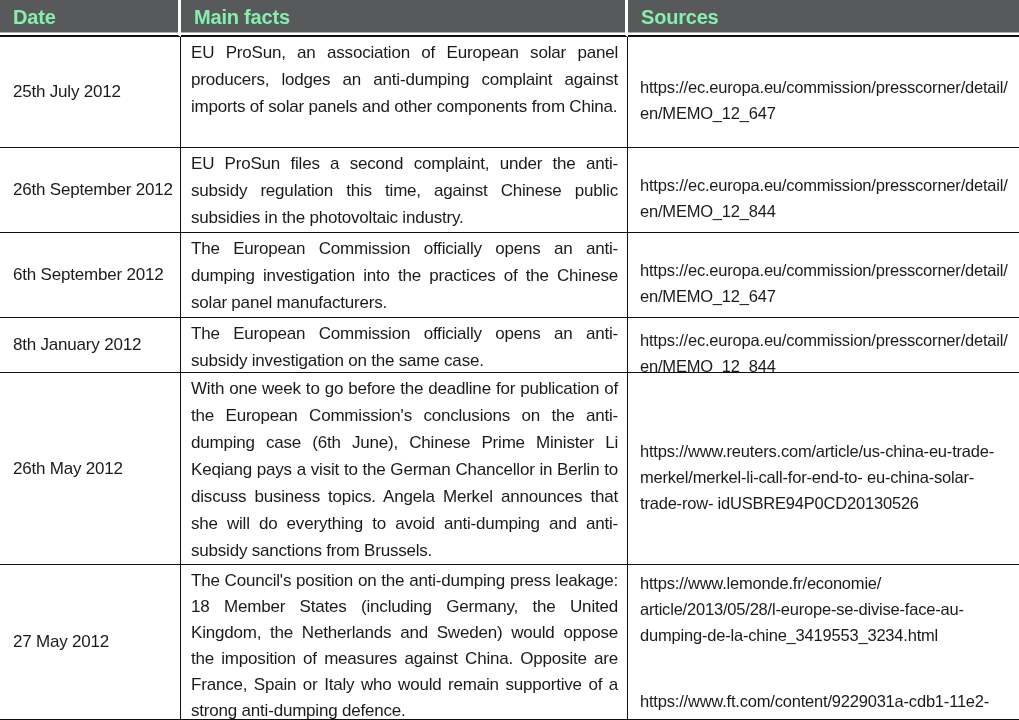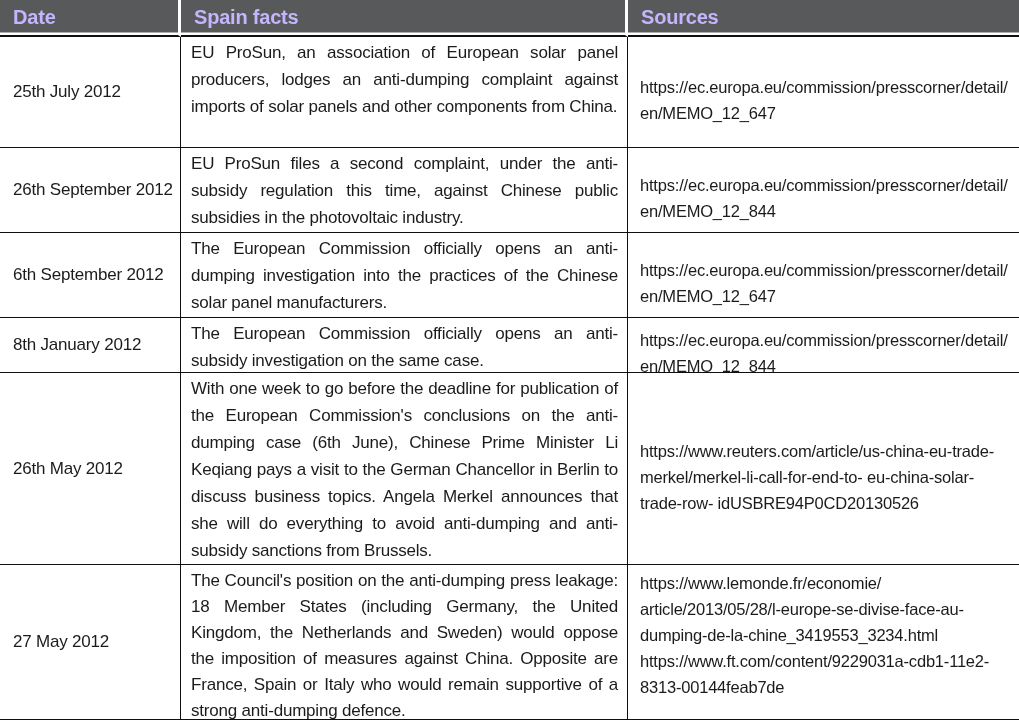--- a/index.html
+++ b/index.html
@@ -11,21 +11,21 @@
   .table {
     display: grid;
     grid-template-columns: 181px 447px 391px;
     grid-template-rows: 37px 111px 85px 85px 55px 192px 155px;
     width: 1019px; height: 720px;
   }
   .row { display: contents; }
   .cell { box-sizing: border-box; overflow: hidden; border-bottom: 1.5px solid #0f0f0f; }
   
   .h {
-    background: #58595b; color: #c4b5fd; font-weight: 700; font-size: 20px;
+    background: #58595b; color: #86efac; font-weight: 700; font-size: 20px;
     display: flex; align-items: center; padding-left: 13px;
     border-bottom: 2px solid #0f0f0f;
     box-shadow: inset 0 -2.5px 0 #ffffff;
   }
   .h.sep { border-right: 3px solid #ffffff; }
   
   .c-date {
     display: flex; align-items: center; padding-left: 13px; padding-right: 4px;
     font-size: 17px; border-right: 1.5px solid #0f0f0f; white-space: nowrap;
   }
@@ -40,31 +40,31 @@
     display: flex; flex-direction: column; justify-content: center;
     padding: 18px 5px 2px 12px;
   }
   .url {
     font-size: 16.5px; line-height: 26px; overflow-wrap: anywhere; word-break: normal;
   }
   .url + .url { }
   
   .row-last .c-facts { align-items: flex-start; padding-top: 3px; }
   .row-last .c-facts .txt { line-height: 26px; }
-  .row-last .c-sources { justify-content: flex-start; padding-top: 5px; }
+  .row-last .c-sources { justify-content: flex-start; padding-top: 5px; gap: 40px; }
 </style>
 </head>
 <body>
 
 <div class="page">
   <div class="table">
 
     <div class="row">
       <div class="cell h sep">Date</div>
-      <div class="cell h sep">Spain facts</div>
+      <div class="cell h sep">Main facts</div>
       <div class="cell h">Sources</div>
     </div>
 
     <div class="row">
       <div class="cell c-date">25th July 2012</div>
       <div class="cell c-facts">
         <div class="txt">EU ProSun, an association of European solar panel producers, lodges an anti-dumping complaint against imports of solar panels and other components from China.</div>
       </div>
       <div class="cell c-sources">
         <div class="url">https://ec.europa.eu/commission/presscorner/detail/en/MEMO_12_647</div>

